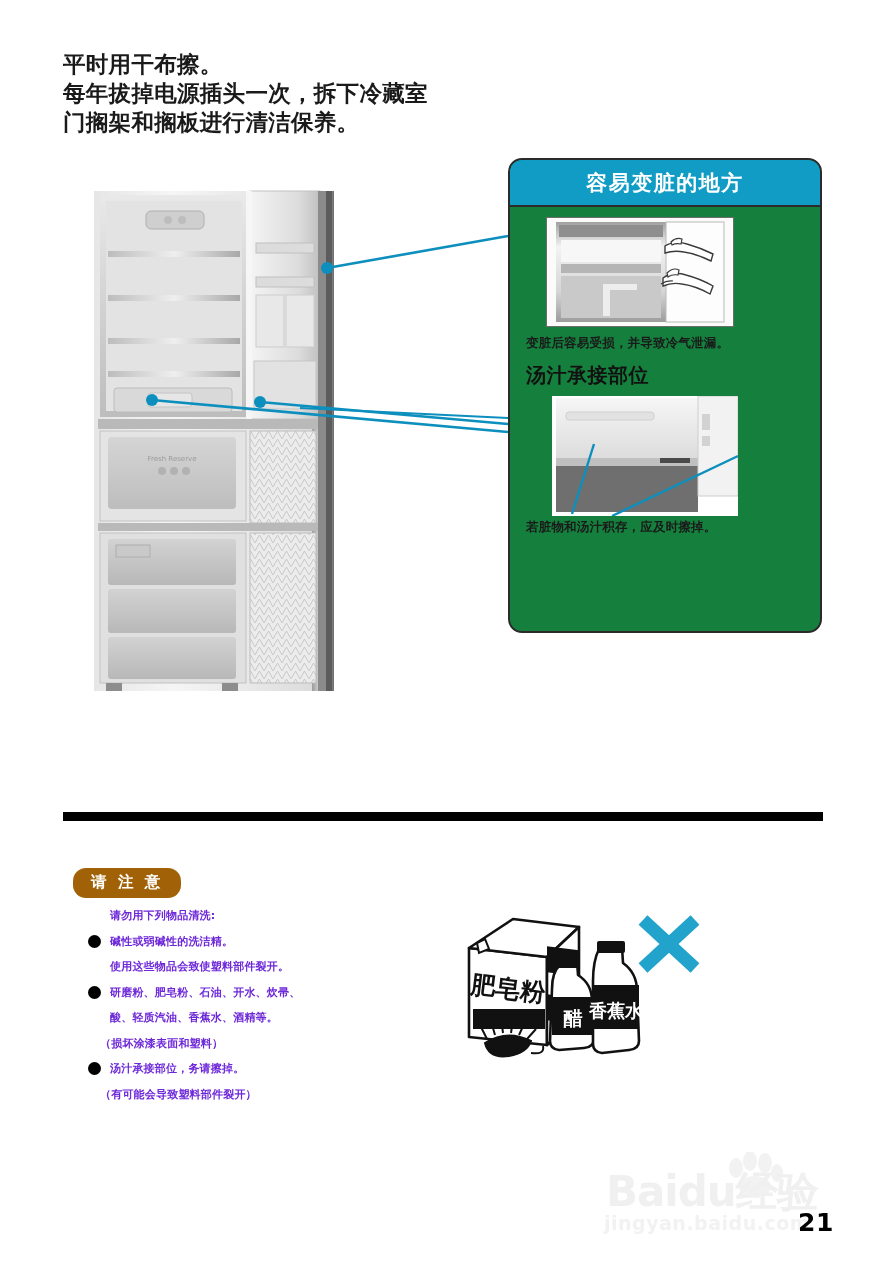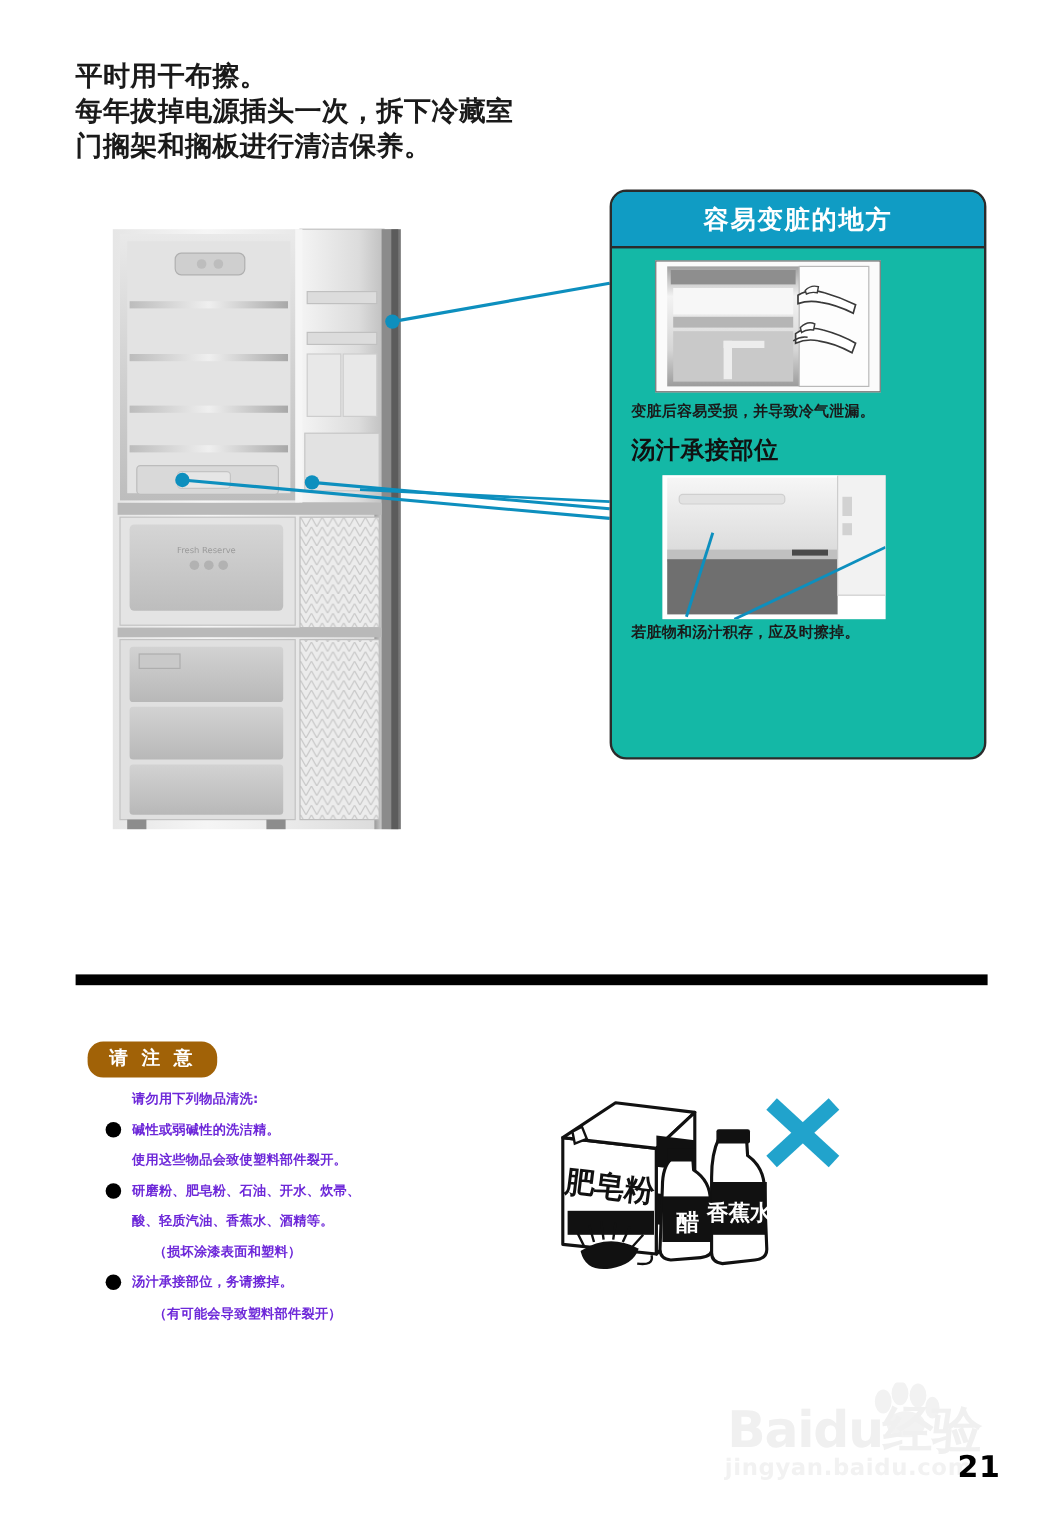--- a/index.html
+++ b/index.html
@@ -23,21 +23,21 @@
   
   .fridge-wrap{position:absolute;left:84px;top:183px;width:258px;height:516px;}
   .fridge-svg{display:block;width:258px;height:516px;}
 
   
   .leaders{position:absolute;left:0;top:0;width:886px;height:1280px;pointer-events:none;}
 
   
   .panel{
     position:absolute;left:508px;top:158px;width:314px;height:475px;
-    border:2px solid #2b2b2b;border-radius:14px;background:#14b8a6;
+    border:2px solid #2b2b2b;border-radius:14px;background:#15803d;
     box-sizing:border-box;overflow:hidden;
   }
   .panel-head{
     height:45px;background:#109cc4;border-bottom:2px solid #2b2b2b;
     display:flex;align-items:center;justify-content:center;
   }
   .panel-head-title{
     color:#fff;font-size:21px;font-weight:700;letter-spacing:1.5px;
   }
   .panel-body{padding:10px 14px 0 14px;}
@@ -68,21 +68,21 @@
   .caution-list{
     position:absolute;left:88px;top:903px;width:360px;
     font-size:11px;font-weight:700;color:#6d28d9;line-height:25.5px;letter-spacing:0.2px;
   }
   .cl-lead{margin-left:22px;}
   .cl-item{position:relative;padding-left:22px;}
   .cl-item .dot{
     position:absolute;left:0;top:6px;width:13px;height:13px;border-radius:50%;background:#000;
   }
   .cl-sub{margin-left:22px;}
-  .cl-paren{margin-left:40px;}
+  .cl-paren{margin-left:12px;}
 
   
   .illus{position:absolute;left:455px;top:905px;width:250px;height:175px;}
 
   
   .watermark{
     position:absolute;left:598px;top:1152px;width:265px;height:95px;
     opacity:1;pointer-events:none;
   }
   .wm-main{

